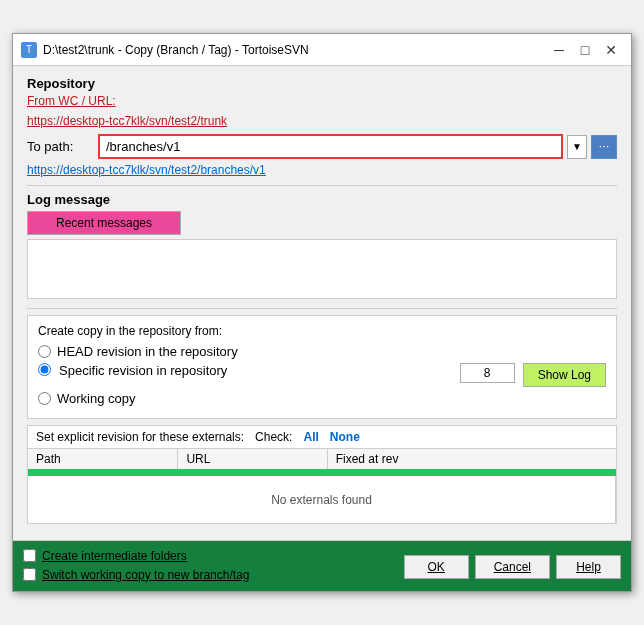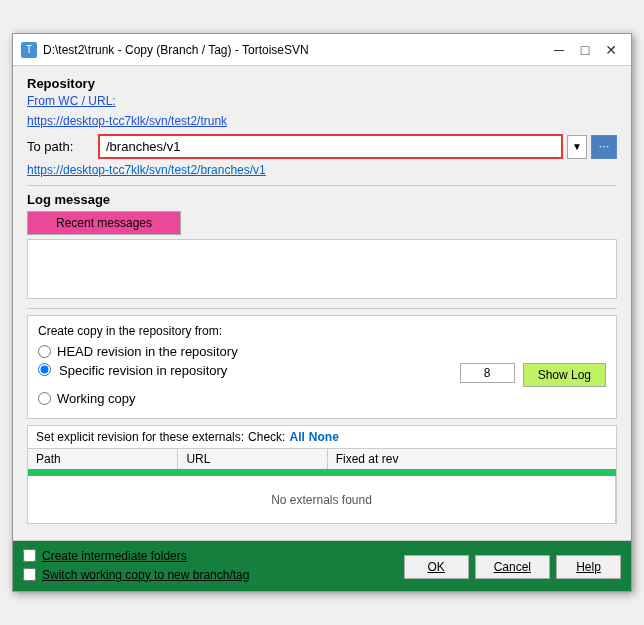--- a/index.html
+++ b/index.html
@@ -70,21 +70,21 @@
       padding: 10px 14px;
     }
 
     .section-label {
       font-weight: 600;
       margin-bottom: 3px;
       color: #000;
     }
 
     .url-text {
-      color: #1d4ed8;
+      color: #b91c1c;
       text-decoration: underline;
       margin-bottom: 6px;
       font-size: 12px;
     }
 
     .to-path-row {
       display: flex;
       align-items: center;
       margin-bottom: 4px;
       gap: 6px;
@@ -216,21 +216,21 @@
     .externals-section {
       border: 1px solid #ccc;
       background: white;
       margin-bottom: 6px;
     }
     .externals-header {
       padding: 4px 8px;
       font-size: 12px;
       display: flex;
       align-items: center;
-      gap: 4px;
+      gap: 11px;
       border-bottom: 1px solid #ccc;
     }
     .externals-link {
       color: #0066cc;
       cursor: pointer;
       text-decoration: none;
       font-weight: 600;
     }
     .externals-table {
       width: 100%;

